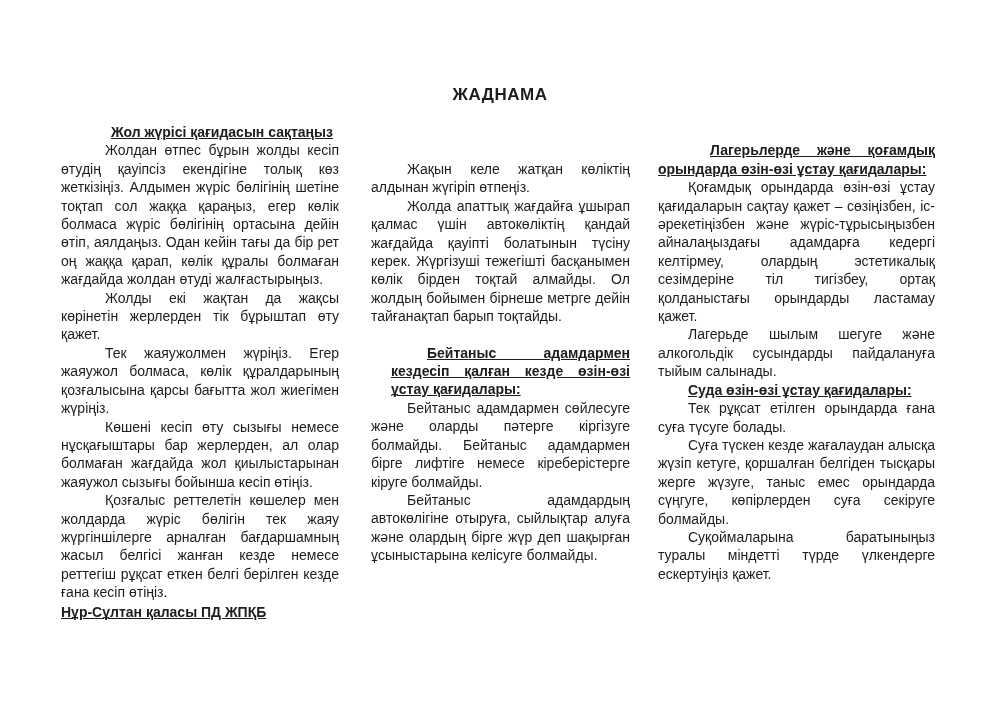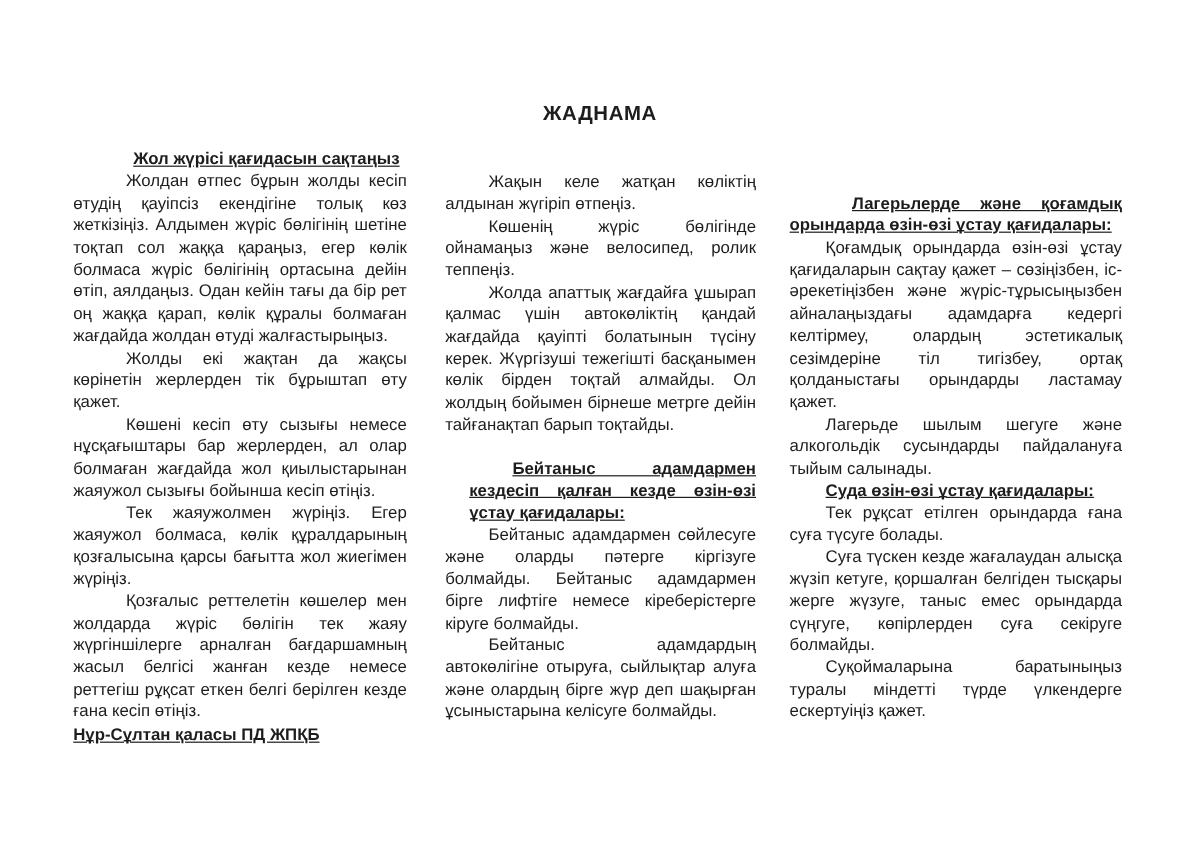--- a/index.html
+++ b/index.html
@@ -21,21 +21,21 @@
     padding-top: 86px;
     text-align: center;
     font-size: 17px;
     font-weight: bold;
     letter-spacing: 0.5px;
     line-height: 18px;
   }
   .columns {
     display: flex;
     margin: 19px 65px 0 61px;
-    align-items: flex-end;
+    align-items: center;
   }
   .col {
     font-size: 14px;
     line-height: 18.4px;
   }
   .col-1 { width: 278px; margin-right: 32px; }
   .col-2 { width: 259px; margin-right: 28px; }
   .col-3 { width: 277px; }
   .col p {
     margin: 0;
@@ -78,28 +78,27 @@
 <div class="page" style="color: rgb(29, 29, 29); background: rgb(255, 255, 255);">
 
   <h1 class="doc-title">ЖАДНАМА</h1>
 
   <div class="columns">
 
     <div class="col col-1">
       <p class="heading heading-centered">Жол жүрісі қағидасын сақтаңыз</p>
       <p>Жолдан өтпес бұрын жолды кесіп өтудің қауіпсіз екендігіне толық көз жеткізіңіз. Алдымен жүріс бөлігінің шетіне тоқтап сол жаққа қараңыз, егер көлік болмаса жүріс бөлігінің ортасына дейін өтіп, аялдаңыз. Одан кейін тағы да бір рет оң жаққа қарап, көлік құралы болмаған жағдайда жолдан өтуді жалғастырыңыз.</p>
       <p>Жолды екі жақтан да жақсы көрінетін жерлерден тік бұрыштап өту қажет.</p>
+      <p>Тек жаяужолмен жүріңіз. Егер жаяужол болмаса, көлік құралдарының қозғалысына қарсы бағытта жол жиегімен жүріңіз.</p>
       <p>Көшені кесіп өту сызығы немесе нұсқағыштары бар жерлерден, ал олар болмаған жағдайда жол қиылыстарынан жаяужол сызығы бойынша кесіп өтіңіз.</p>
-      <p>Тек жаяужолмен жүріңіз. Егер жаяужол болмаса, көлік құралдарының қозғалысына қарсы бағытта жол жиегімен жүріңіз.</p>
       <p>Қозғалыс реттелетін көшелер мен жолдарда жүріс бөлігін тек жаяу жүргіншілерге арналған бағдаршамның жасыл белгісі жанған кезде немесе реттегіш рұқсат еткен белгі берілген кезде ғана кесіп өтіңіз.</p>
     </div>
 
     <div class="col col-2">
       <p>Жақын келе жатқан көліктің алдынан жүгіріп өтпеңіз.</p>
-      <p>Көшенің жүріс бөлігінде ойнамаңыз және велосипед, ролик теппеңіз.</p>
       <p>Жолда апаттық жағдайға ұшырап қалмас үшін автокөліктің қандай жағдайда қауіпті болатынын түсіну керек. Жүргізуші тежегішті басқанымен көлік бірден тоқтай алмайды. Ол жолдың бойымен бірнеше метрге дейін тайғанақтап барып тоқтайды.</p>
       <p class="heading heading-gap">Бейтаныс адамдармен кездесіп қалған кезде өзін-өзі ұстау қағидалары:</p>
       <p>Бейтаныс адамдармен сөйлесуге және оларды пәтерге кіргізуге болмайды. Бейтаныс адамдармен бірге лифтіге немесе кіреберістерге кіруге болмайды.</p>
       <p>Бейтаныс адамдардың автокөлігіне отыруға, сыйлықтар алуға және олардың бірге жүр деп шақырған ұсыныстарына келісуге болмайды.</p>
     </div>
 
     <div class="col col-3">
       <p class="heading heading-wide">Лагерьлерде және қоғамдық орындарда өзін-өзі ұстау қағидалары:</p>
       <p>Қоғамдық орындарда өзін-өзі ұстау қағидаларын сақтау қажет – сөзіңізбен, іс-әрекетіңізбен және жүріс-тұрысыңызбен айналаңыздағы адамдарға кедергі келтірмеу, олардың эстетикалық сезімдеріне тіл тигізбеу, ортақ қолданыстағы орындарды ластамау қажет.</p>
       <p>Лагерьде шылым шегуге және алкогольдік сусындарды пайдалануға тыйым салынады.</p>

